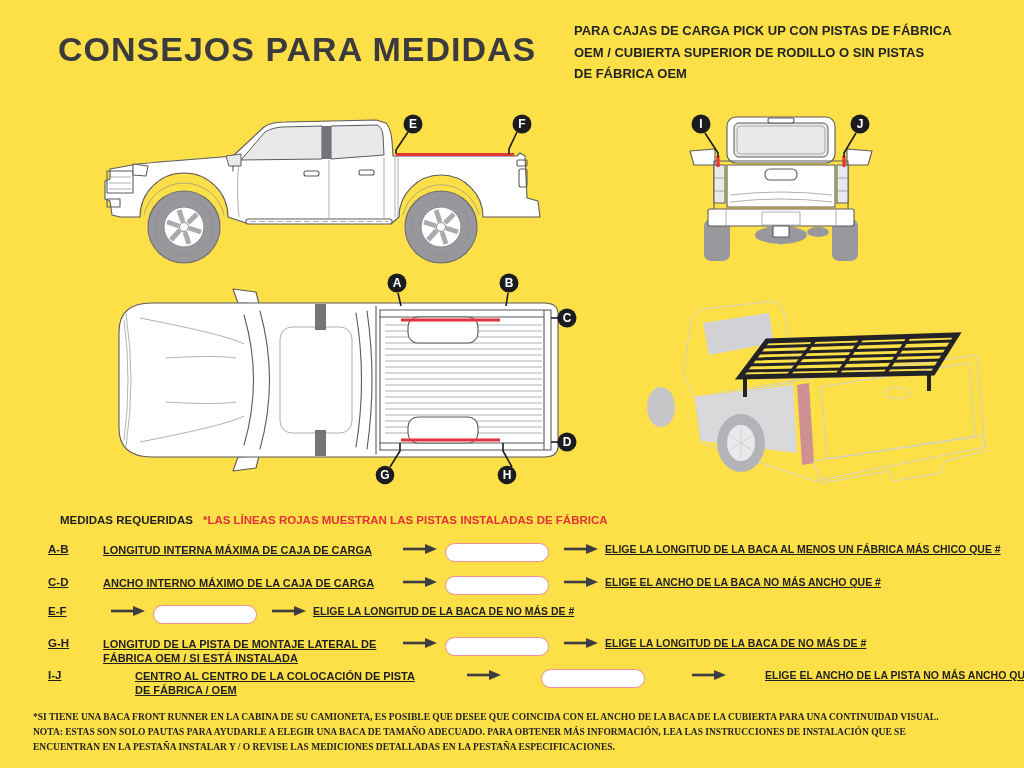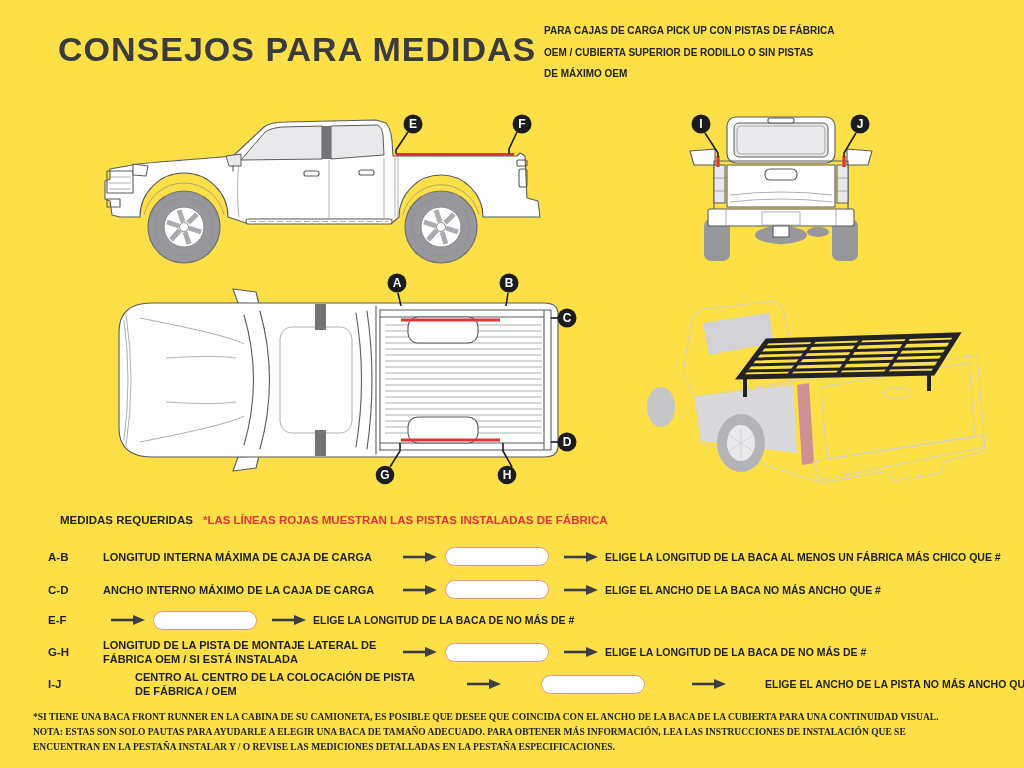--- a/index.html
+++ b/index.html
@@ -2,27 +2,27 @@
 <html><head>
 <meta charset="utf-8">
 <style>
   html,body{margin:0;padding:0;background:#fff;}
   #canvas{position:relative;width:1024px;height:768px;background:#fde047;overflow:hidden;
           font-family:"Liberation Sans",sans-serif;color:#1f1f21;}
   .abs{position:absolute;}
 
   
   .title{left:58px;top:30px;font-size:34px;font-weight:700;letter-spacing:1px;color:#3b3b3d;white-space:nowrap;}
-  .subtitle{left:544px;top:20px;width:430px;font-size:10px;line-height:21.5px;font-weight:700;color:#232325;}
+  .subtitle{left:574px;top:20px;width:430px;font-size:13px;line-height:21.5px;font-weight:700;color:#232325;}
 
   
   .meas-head{left:48px;top:514px;font-size:11.5px;font-weight:700;white-space:nowrap;padding-left:12px;}
   .meas-head .note{color:#e23338;margin-left:10px;}
   .rows{left:48px;top:543px;width:960px;display:flex;flex-direction:column;}
-  .row{display:flex;align-items:center;}
+  .row{display:flex;align-items:flex-start;text-decoration:underline;}
   .row .mid{width:55px;font-size:11.5px;font-weight:700;flex:none;}
   .row .mdesc{width:292px;font-size:11px;font-weight:700;line-height:14px;flex:none;}
   .row .acol1{width:50px;flex:none;display:flex;justify-content:center;}
   .row .pcol{width:112px;flex:none;}
   .row .acol2{width:48px;flex:none;display:flex;justify-content:center;}
   .row .minstr{flex:1;font-size:10.5px;font-weight:700;white-space:nowrap;}
   .pill{width:104px;height:19px;border:1.6px solid #ea9196;border-radius:11px;box-sizing:border-box;
         font-size:11px;font-weight:700;color:#1f1f21;text-align:center;line-height:16px;background:#fff;}
   .r1,.r2{height:27px;}
   .r1{margin-bottom:6px;}
@@ -50,21 +50,21 @@
 </style>
 </head>
 <body>
 
 <div id="canvas">
 
   <div class="abs title">CONSEJOS PARA MEDIDAS</div>
   <div class="abs subtitle">
     <div>PARA CAJAS DE CARGA PICK UP CON PISTAS DE FÁBRICA</div>
     <div>OEM / CUBIERTA SUPERIOR DE RODILLO O SIN PISTAS</div>
-    <div>DE MÁXIMO OEM</div>
+    <div>DE FÁBRICA OEM</div>
   </div>
 
   <svg class="abs" style="left:100px;top:105px;" width="450" height="160" viewBox="0 0 450 160">
 
     <g>
       <circle class="gray" cx="84" cy="122" r="36" stroke="#6e6f72" stroke-width="1.2"></circle>
       <circle class="thin" cx="84" cy="122" r="29"></circle>
       <circle cx="84" cy="122" r="20" fill="#fff" stroke="#88898c" stroke-width="1"></circle>
       <g class="spoke">
           <line x1="89" y1="123" x2="101" y2="127"></line>

